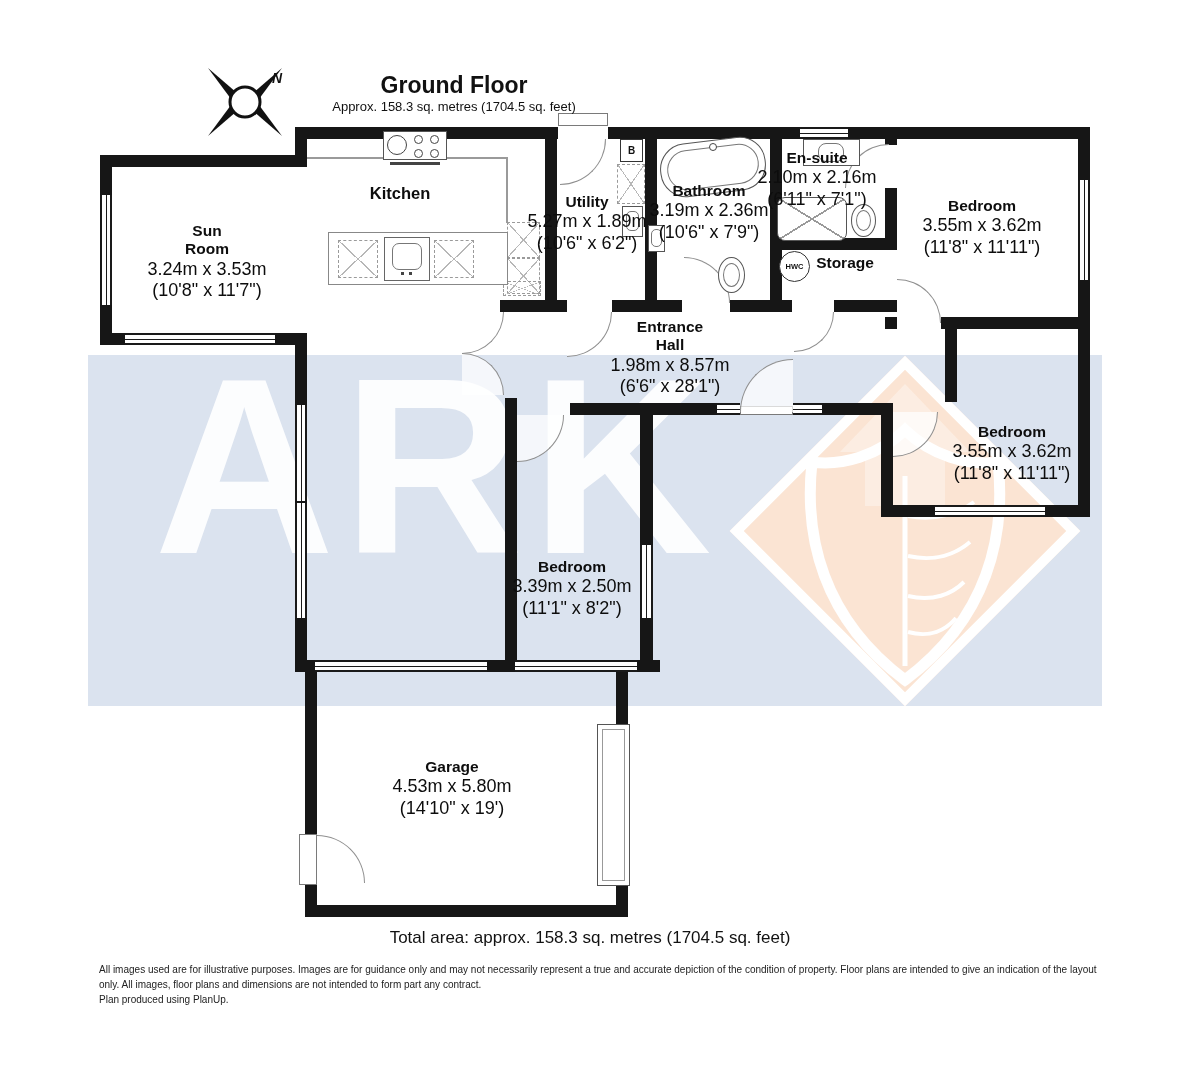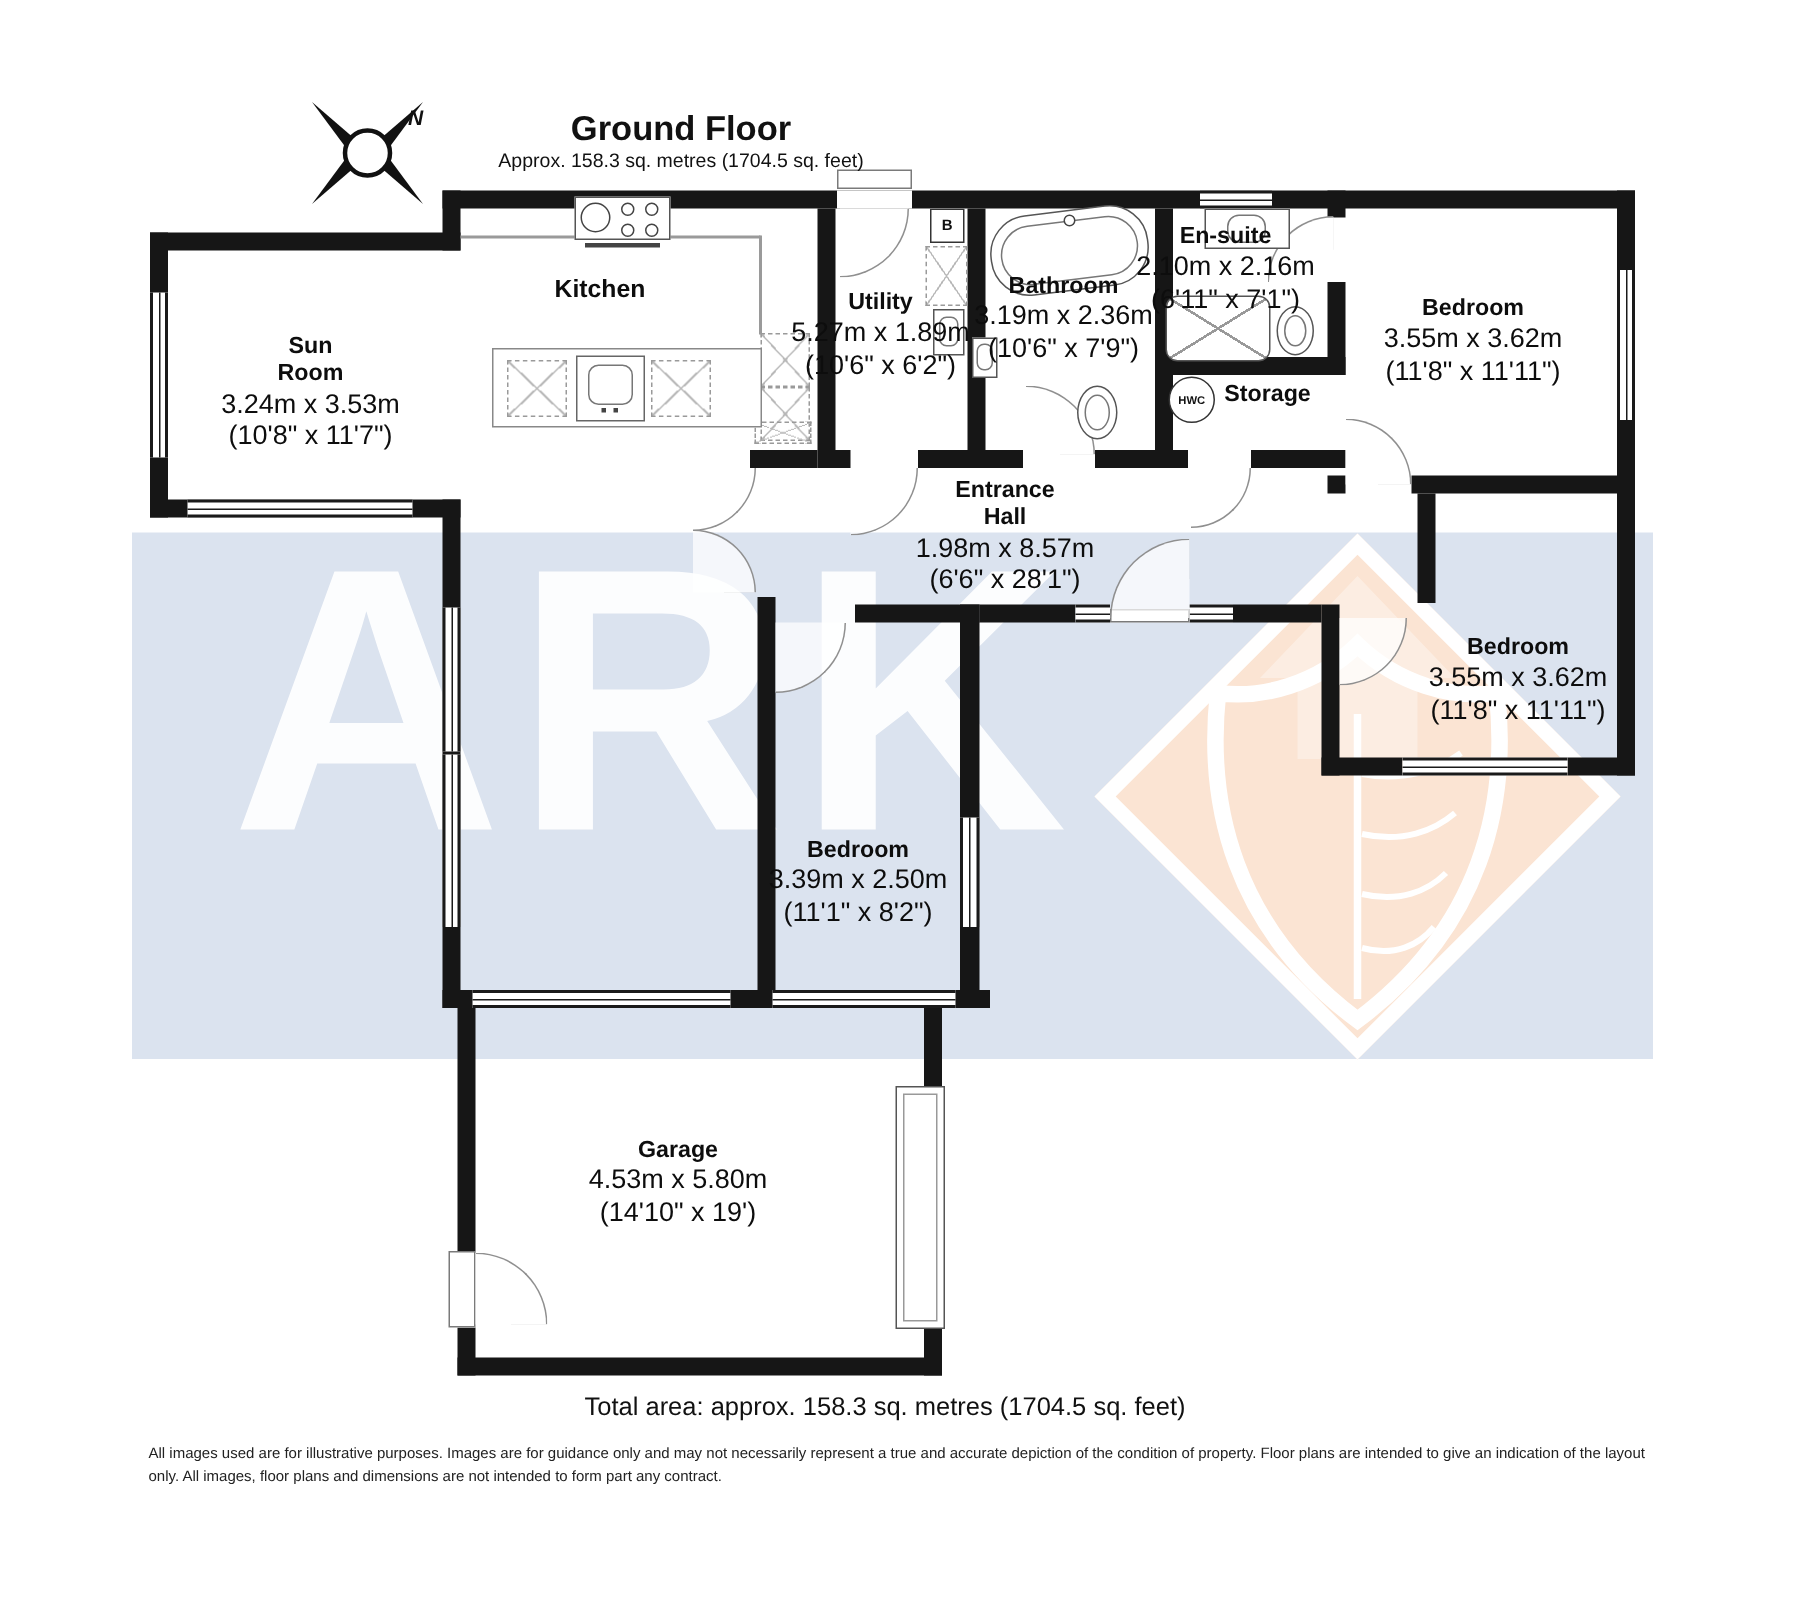--- a/index.html
+++ b/index.html
@@ -250,15 +250,16 @@
   </div>
   <div class="lbl" style="left:452px;top:758px">
     <div class="nm">Garage</div>
     <div class="dm">4.53m x 5.80m</div>
     <div class="dm">(14'10" x 19')</div>
   </div>
 
   <div class="ftr-total" style="left:590px;top:928px">Total area: approx. 158.3 sq. metres (1704.5 sq. feet)</div>
   <div class="ftr-disc" style="top:962px">
     <div>All images used are for illustrative purposes. Images are for guidance only and may not necessarily represent a true and accurate depiction of the condition of property. Floor plans are intended to give an indication of the layout only. All images, floor plans and dimensions are not intended to form part any contract.</div>
+    <div>Plan produced using PlanUp.</div>
   </div>
 
 </div>
 
 </body></html>

